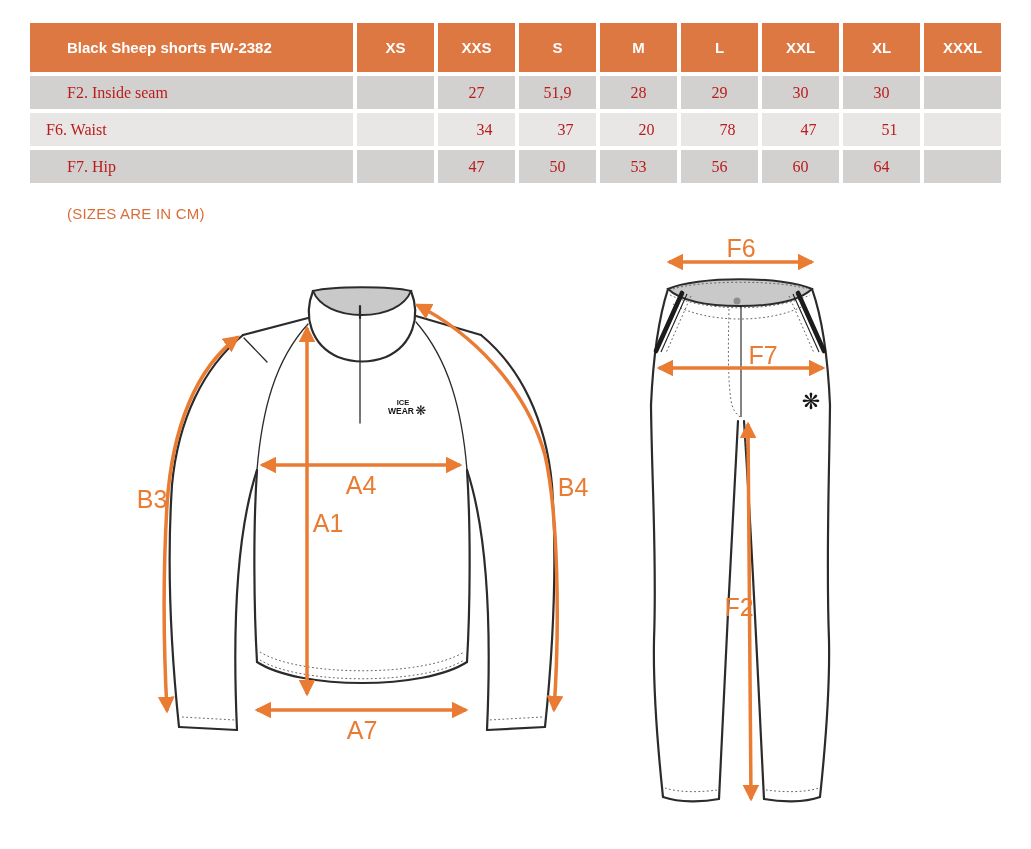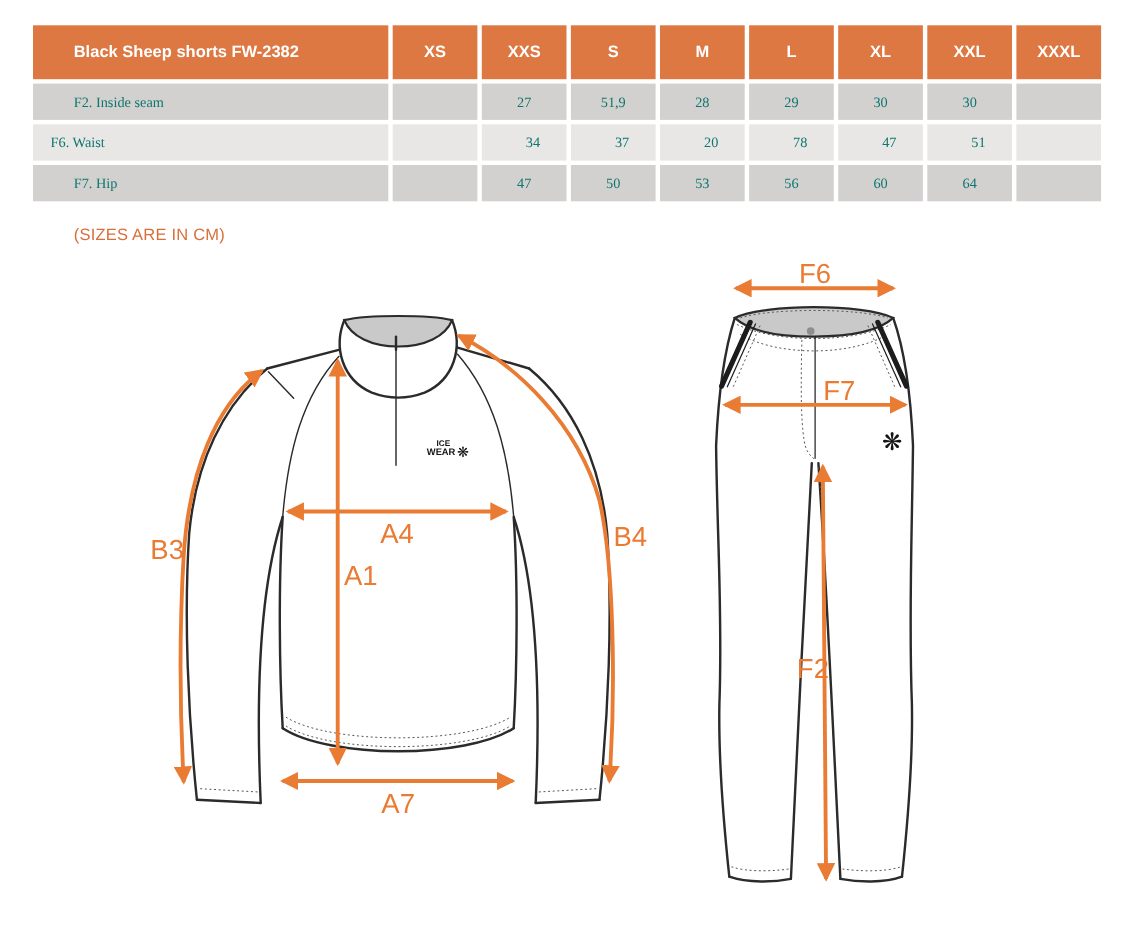--- a/index.html
+++ b/index.html
@@ -5,21 +5,21 @@
   html,body{margin:0;padding:0;background:#fff;}
   .page{position:relative;width:1031px;height:849px;background:#fff;overflow:hidden;
         font-family:"Liberation Sans",sans-serif;}
   
   .size-table{position:absolute;left:30px;top:23px;display:grid;
       grid-template-columns:323px repeat(8,77px);
       grid-template-rows:49px 33px 33px 33px;gap:4px;}
   .hc{background:var(--header_bg,#DD7843);color:#fff;font-weight:bold;font-size:15px;
       display:flex;align-items:center;justify-content:center;}
   .hc.first{justify-content:flex-start;padding-left:37px;}
-  .lc,.vc{font-family:"Liberation Serif",serif;font-size:13px;color:#0f766e;
+  .lc,.vc{font-family:"Liberation Serif",serif;font-size:16px;color:#b91c1c;
       display:flex;align-items:center;}
   .vc{justify-content:center;}
   .lc{padding-left:37px;}
   .rowA{background:var(--row_dark,#D2D1D0);}
   .rowB{background:var(--row_light,#E8E7E5);padding-left:16px;}
   
   .note{position:absolute;left:67px;top:205px;font-size:15px;font-weight:normal;
       color:var(--note_text,#D96E3B);letter-spacing:.2px;}
   
   .shirt-svg{position:absolute;left:120px;top:268px;}
@@ -42,22 +42,22 @@
 
 <div class="page">
 
   <div class="size-table">
     <div class="hc first">Black Sheep shorts FW-2382</div>
     <div class="hc">XS</div>
     <div class="hc">XXS</div>
     <div class="hc">S</div>
     <div class="hc">M</div>
     <div class="hc">L</div>
+    <div class="hc">XXL</div>
     <div class="hc">XL</div>
-    <div class="hc">XXL</div>
     <div class="hc">XXXL</div>
 
     <div class="lc rowA">F2. Inside seam</div>
     <div class="vc rowA"></div>
     <div class="vc rowA">27</div>
     <div class="vc rowA">51,9</div>
     <div class="vc rowA">28</div>
     <div class="vc rowA">29</div>
     <div class="vc rowA">30</div>
     <div class="vc rowA">30</div>

